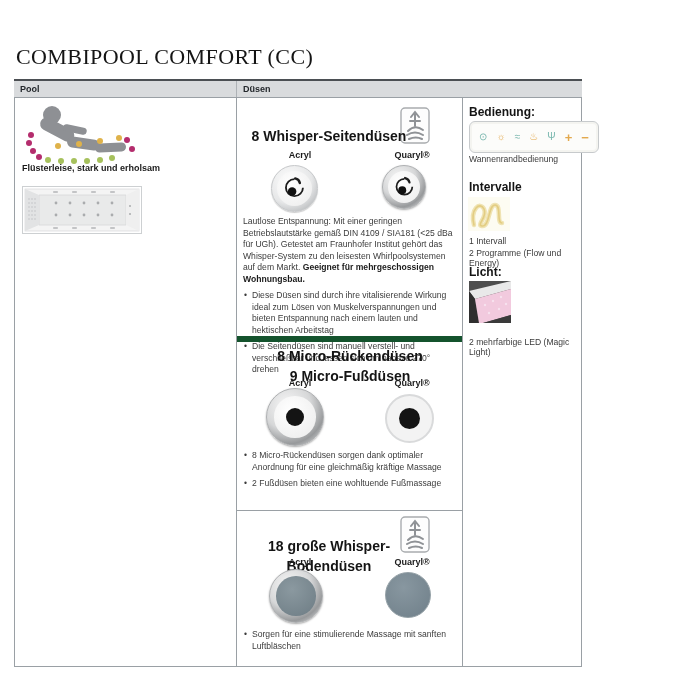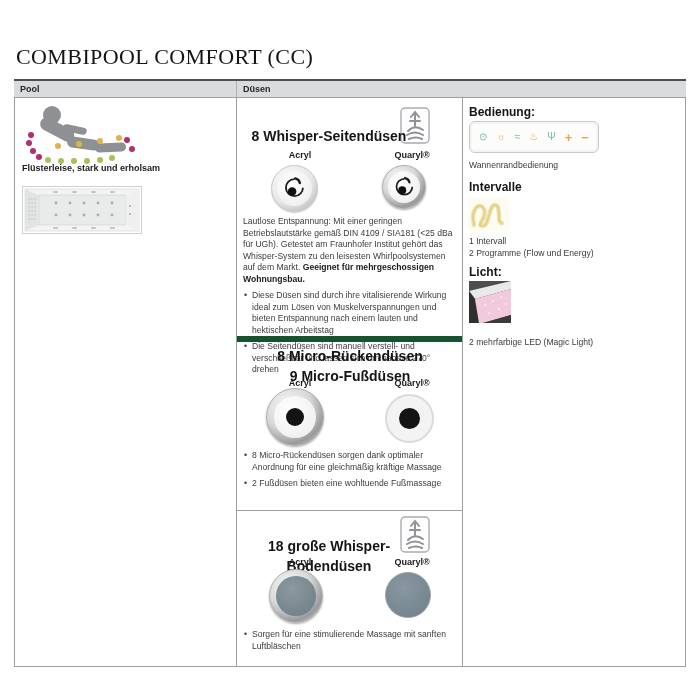--- a/index.html
+++ b/index.html
@@ -6,21 +6,21 @@
   body{
     width:700px;height:700px;background:#ffffff;position:relative;
     font-family:"Liberation Sans", sans-serif;color:#3a3a3a;overflow:hidden;
   }
   .page-title{
     position:absolute;left:16px;top:44px;
     font-family:"Liberation Serif", serif;font-size:22px;color:#141414;
     letter-spacing:0.4px;white-space:nowrap;
   }
   
-  .spec-table{position:absolute;left:14px;top:79px;width:672px;}
+  .spec-table{position:absolute;left:14px;top:79px;width:568px;}
   .thead{display:flex;height:19px;background:#d9dbdd;border-top:2px solid #4b4f53;
     border-bottom:1px solid #9aa0a5;box-sizing:border-box;align-items:center;}
   .th{font-size:9px;font-weight:bold;color:#24282c;padding-left:6px;box-sizing:border-box;height:100%;
     display:flex;align-items:center;border-right:1px solid #aeb2b6;}
   .th:last-child{border-right:none;}
   .th.c1{width:223px;} .th.c2{width:226px;} .th.c3{flex:1;}
   .tbody{display:flex;height:569px;border-bottom:1px solid #9aa0a5;
     border-left:1px solid #9aa0a5;border-right:1px solid #9aa0a5;box-sizing:border-box;}
   .col{box-sizing:border-box;position:relative;}
   .col.pool{width:222px;border-right:1px solid #9aa0a5;}
@@ -263,21 +263,21 @@
       <div class="ctrl-panel">
         <span class="ic teal">⊙</span>
         <span class="ic orange">☼</span>
         <span class="ic teal">≈</span>
         <span class="ic orange">♨</span>
         <span class="ic teal">Ψ</span>
         <span class="ic orange big">+</span>
         <span class="ic orange big">−</span>
       </div>
 
-      <div class="fn-text" style="top:62px">Wannenrandbedienung</div>
+      <div class="fn-text" style="top:56px">Wannenrandbedienung</div>
 
       <div class="fn-label" style="top:82px">Intervalle</div>
 
       <svg class="squiggle-box" viewBox="0 0 42 34">
         <g fill="none" stroke-linecap="round">
           <path d="M6,28 C2,12 12,4 16,12 C20,20 8,28 14,29 C22,30 20,8 27,8 C34,8 28,26 34,26" stroke="#efe3b2" stroke-width="4.5"></path>
           <path d="M6,28 C2,12 12,4 16,12 C20,20 8,28 14,29 C22,30 20,8 27,8 C34,8 28,26 34,26" stroke="#e3cd82" stroke-width="1.6"></path>
         </g>
       </svg>
 

